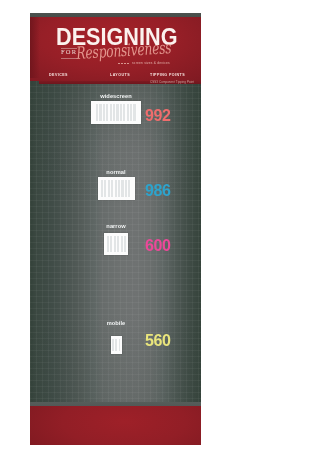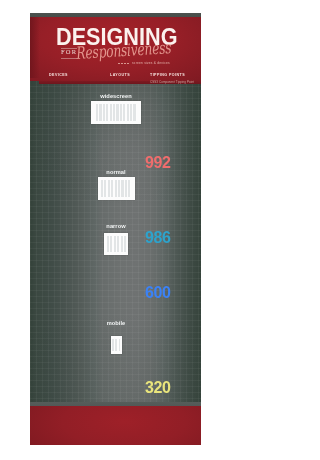--- a/index.html
+++ b/index.html
@@ -59,21 +59,21 @@
 
   
   
   .lbl-layout{position:absolute;font-size:5.7px;font-weight:bold;color:#f2f4f4;
       letter-spacing:.05px;white-space:nowrap;transform:translateX(-50%);line-height:1;}
   .lbox{position:absolute;background:#fcfcfc;box-shadow:0 0 0 .4px rgba(0,0,0,.16);}
   .lbox i{position:absolute;top:3px;bottom:3px;display:block;
       background:repeating-linear-gradient(to right,
         #e2e5e6 0 2.1px, #fdfdfd 2.1px 3.4px);}
   .lnum{position:absolute;font-size:16px;font-weight:bold;line-height:1;letter-spacing:-.4px;
-      white-space:nowrap;font-family:"Liberation Sans",sans-serif;margin-top:47px;}
+      white-space:nowrap;font-family:"Liberation Sans",sans-serif;}
 
   .foot-grey{position:absolute;left:0;top:389px;width:171px;height:4px;
       background:linear-gradient(to bottom,#565d5a,#525957);}
   .foot{position:absolute;left:0;top:393px;width:171px;height:39px;
       background:radial-gradient(ellipse 90% 160% at 55% 40%, #9e2028 0%,#921e26 40%,#7d1920 80%,#6d151c 100%);}
 </style>
 </head>
 <body>
 
 <div class="poster">
@@ -107,23 +107,23 @@
       <div class="lnum" style="left:115px;top:95px;color:#ef6d6d">992</div>
       <div class="lbl-layout" style="left:86px;top:157px">normal</div>
       <div class="lbox" style="left:67.5px;top:164px;width:37px;height:23px">
         <i style="left:3.5px;right:3.5px"></i>
       </div>
       <div class="lnum" style="left:115px;top:170px;color:#2da3cc">986</div>
       <div class="lbl-layout" style="left:86px;top:211px">narrow</div>
       <div class="lbox" style="left:74px;top:220px;width:24px;height:22px">
         <i style="left:2.5px;right:2.5px"></i>
       </div>
-      <div class="lnum" style="left:115px;top:225px;color:#3b82f6">600</div>
+      <div class="lnum" style="left:115px;top:225px;color:#ec4899">600</div>
       <div class="lbl-layout" style="left:86px;top:308px">mobile</div>
       <div class="lbox" style="left:80.5px;top:323px;width:11px;height:18px">
         <i style="left:1.5px;right:1.5px"></i>
       </div>
-      <div class="lnum" style="left:115px;top:320px;color:#e9e57c">320</div>
+      <div class="lnum" style="left:115px;top:320px;color:#e9e57c">560</div>
     </div>
 
   <div class="foot-grey"></div>
   <div class="foot"></div>
 </div>
 
 </body></html>

